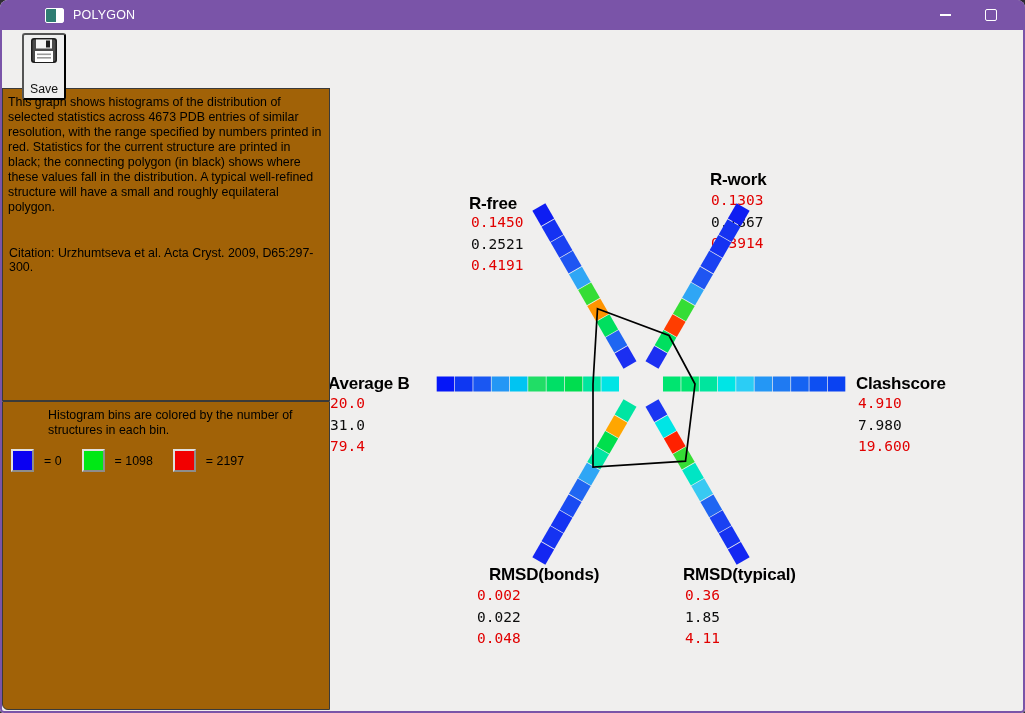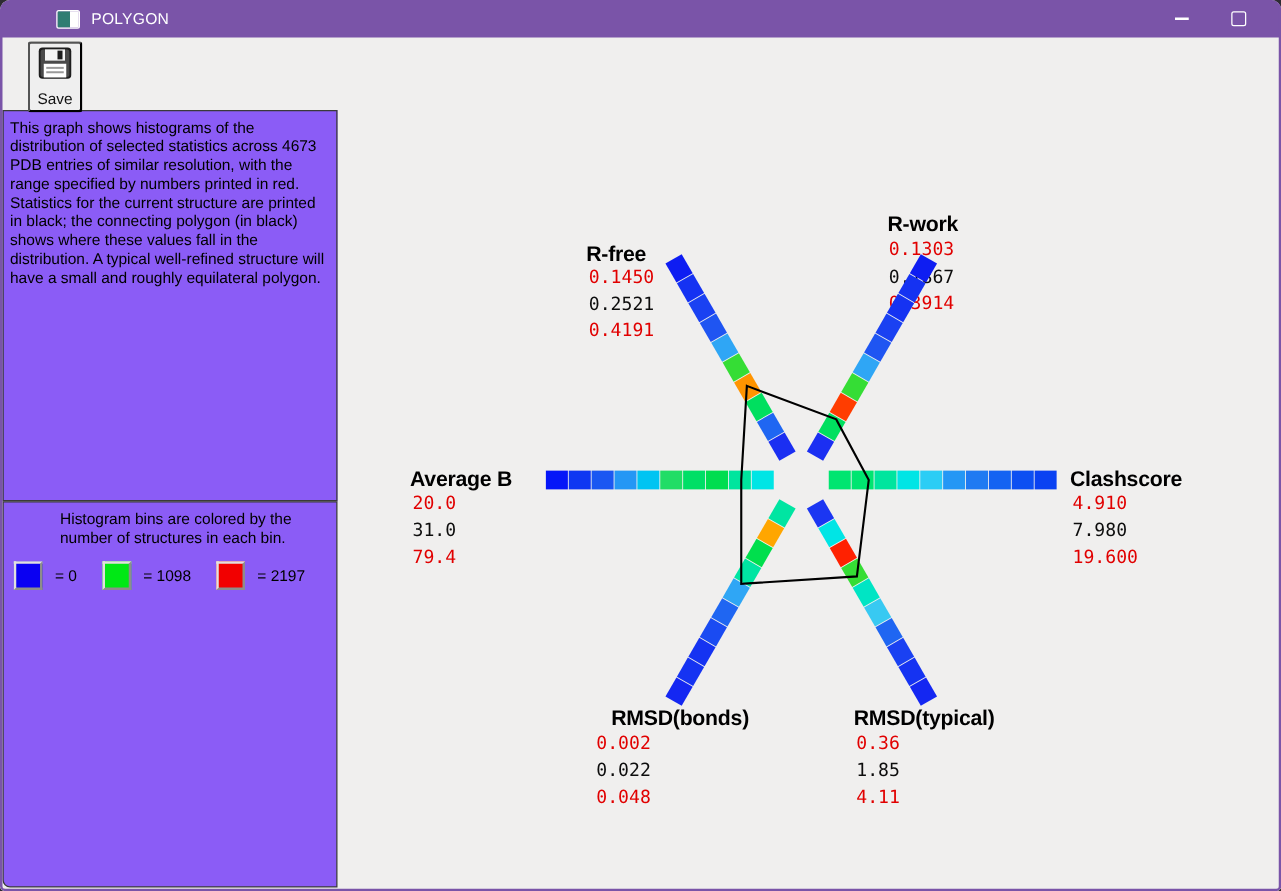--- a/index.html
+++ b/index.html
@@ -13,25 +13,25 @@
   .app-icon{width:17px;height:13px;margin-left:10px;border:1.5px solid #fff;border-radius:2px;
             background:linear-gradient(90deg,#2f7d72 0 60%,#ffffff 60% 100%);}
   .title-text{color:#ffffff;font-size:12.5px;margin-left:9px;letter-spacing:.2px;}
   .win-controls{margin-left:auto;display:flex;align-items:center;height:100%;}
   .win-btn{width:46px;height:100%;display:flex;align-items:center;justify-content:center;color:#fff;}
   .glyph-min{width:11px;height:1.4px;background:#fff;}
   .glyph-max{width:10px;height:10px;border:1.1px solid #fff;border-radius:2px;}
   .glyph-close{font-size:15px;line-height:1;font-family:"DejaVu Sans",sans-serif;}
   
   .toolbar{position:absolute;left:0;top:30px;width:100%;height:58px;background:#f0efee;z-index:25;}
-  .tb-btn{position:absolute;top:3px;display:flex;flex-direction:column;align-items:flex-end;gap:5px;
+  .tb-btn{position:absolute;top:3px;display:flex;flex-direction:column;align-items:flex-end;gap:15px;
           padding:2px 6px;border-radius:3px;}
   .tb-label{font-size:12.3px;color:#111;}
   
-  .panel{position:absolute;left:2px;width:268px;background:#8b5cf6;border:1px solid #3a3a3a;
+  .panel{position:absolute;left:2px;width:328px;background:#a16207;border:1px solid #3a3a3a;
          box-sizing:border-box;z-index:20;}
   .panel1{top:88px;height:313px;}
   .panel2{top:401px;height:309px;border-bottom-left-radius:6px;padding-left:40px;}
   .panel-text{font-size:12.4px;line-height:15px;color:#000;padding:6px 5px 0 5px;}
   .scheme-row{position:absolute;left:6px;top:122px;display:flex;align-items:center;}
   .scheme-label{font-size:12.4px;color:#000;}
   .dropdown{margin-left:11px;width:176px;height:24px;background:#ffffff;border:1px solid #8f8f8f;
             border-radius:3px;display:flex;align-items:center;box-sizing:border-box;}
   .dropdown-text{font-size:12.4px;color:#000;margin-left:8px;flex:1;}
   .chev{color:#444;font-size:11px;margin-right:8px;transform:scaleX(1.4);}
@@ -181,20 +181,21 @@
           <rect x="7" y="16.5" width="14" height="1.6" fill="#9a9a9a"></rect>
           <rect x="7" y="20" width="14" height="1.6" fill="#9a9a9a"></rect>
         </svg>
       </span>
       <span class="tb-label">Save</span>
     </button>
   </div>
 
   <div class="panel panel1">
     <div class="panel-text">This graph shows histograms of the distribution of selected statistics across 4673 PDB entries of similar resolution, with the range specified by numbers printed in red.  Statistics for the current structure are printed in black; the connecting polygon (in black) shows where these values fall in the distribution. A typical well-refined structure will have a small and roughly equilateral polygon.</div>
+    <div class="citation">Citation: Urzhumtseva et al. Acta Cryst. 2009, D65:297-300.</div>
   </div>
 
   <div class="panel panel2">
     <div class="panel-text">Histogram bins are colored by the number of structures in each bin.</div>
     <div class="legend-row" id="legend-row">
         <div class="swatch" style="background: rgb(10, 0, 242);"></div>
         <span class="swatch-label">= 0</span>
         <div class="swatch" style="background: rgb(0, 232, 21);"></div>
         <span class="swatch-label">= 1098</span>
         <div class="swatch" style="background: rgb(242, 0, 0);"></div>

